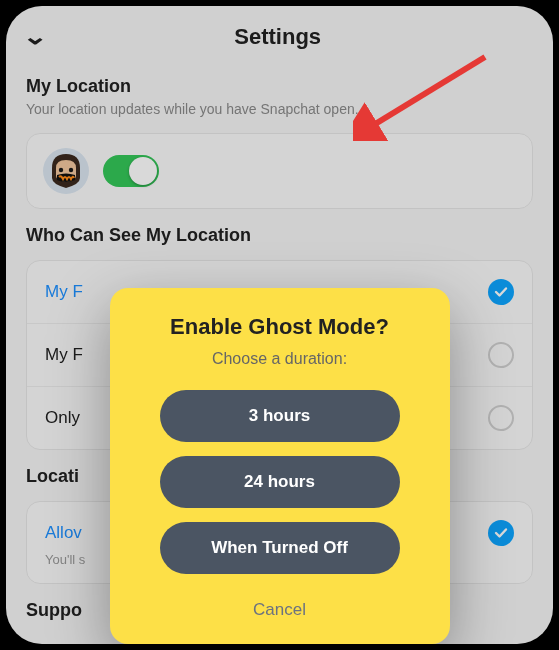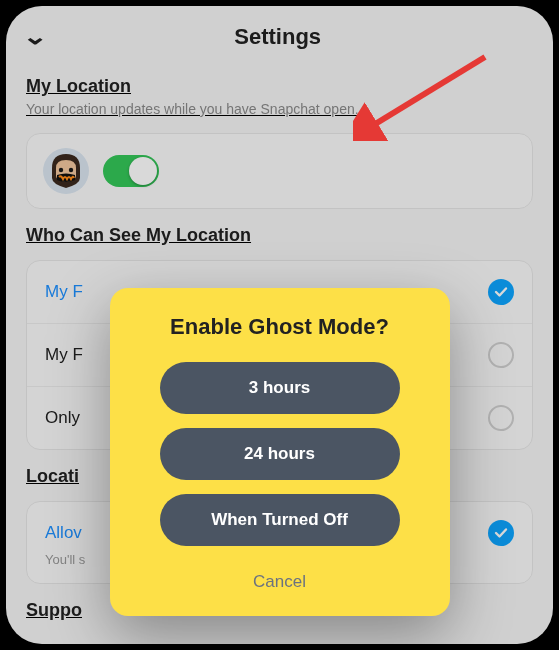--- a/index.html
+++ b/index.html
@@ -2,21 +2,21 @@
 <html><head>
   <meta charset="utf-8">
   <style>
     * { margin: 0; padding: 0; box-sizing: border-box; font-family: -apple-system, BlinkMacSystemFont, 'Segoe UI', sans-serif; }
     body { width: 559px; height: 650px; overflow: hidden; position: relative; background: #000; }
     .frame { position: absolute; inset: 0; padding: 6px; }
     .screen { background: #f5f5f5; width: 100%; height: 100%; border-radius: 36px; overflow: hidden; position: relative; }
     .header { display: flex; align-items: center; padding: 18px 20px 10px; }
     .back-chev { font-size: 22px; font-weight: 700; color: #222; transform: scaleX(1.4); }
     .header-title { flex: 1; text-align: center; font-size: 22px; font-weight: 700; color: #222; margin-right: 22px; }
-    .section { padding: 6px 20px 2px; text-decoration: underline; }
+    .section { padding: 6px 20px 2px; }
     .sec-title { font-size: 18px; font-weight: 700; color: #222; margin-top: 10px; }
     .sec-sub { font-size: 14px; color: #8a8a8a; margin-top: 4px; }
     .card { background: #fafafa; border: 1px solid #e6e6e6; border-radius: 14px; margin: 14px 20px 0; padding: 14px 16px; display: flex; align-items: center; gap: 14px; }
     .avatar { width: 46px; height: 46px; border-radius: 50%; background: #e8eef5; display: flex; align-items: center; justify-content: center; overflow: hidden; flex-shrink: 0; }
     .avatar svg { width: 46px; height: 46px; }
     .card-body { flex: 1; }
     .card-title { font-size: 18px; font-weight: 700; color: #222; }
     .card-sub { font-size: 14px; color: #8a8a8a; margin-top: 2px; line-height: 1.25; }
     .toggle { width: 56px; height: 32px; background: #34c759; border-radius: 16px; position: relative; flex-shrink: 0; }
     .toggle-knob { position: absolute; right: 2px; top: 2px; width: 28px; height: 28px; background: #fff; border-radius: 50%; box-shadow: 0 1px 3px rgba(0,0,0,.3); }
@@ -123,20 +123,21 @@
       <defs>
           <marker id="ah" markerWidth="8" markerHeight="8" refX="2" refY="4" orient="auto">
             <path d="M0 0 L8 4 L0 8 Z" fill="#e53935"></path>
           </marker>
         </defs>
       <line x1="132" y1="6" x2="14" y2="78" stroke="#e53935" stroke-width="6" marker-end="url(#ah)"></line>
     </svg>
 
     <div class="modal">
       <div class="modal-title">Enable Ghost Mode?</div>
+      <div class="modal-sub">Choose a duration:</div>
       <button class="modal-btn">3 hours</button>
       <button class="modal-btn">24 hours</button>
       <button class="modal-btn">When Turned Off</button>
       <button class="modal-cancel">Cancel</button>
     </div>
 
   </div>
 </div>
 
 </body></html>

